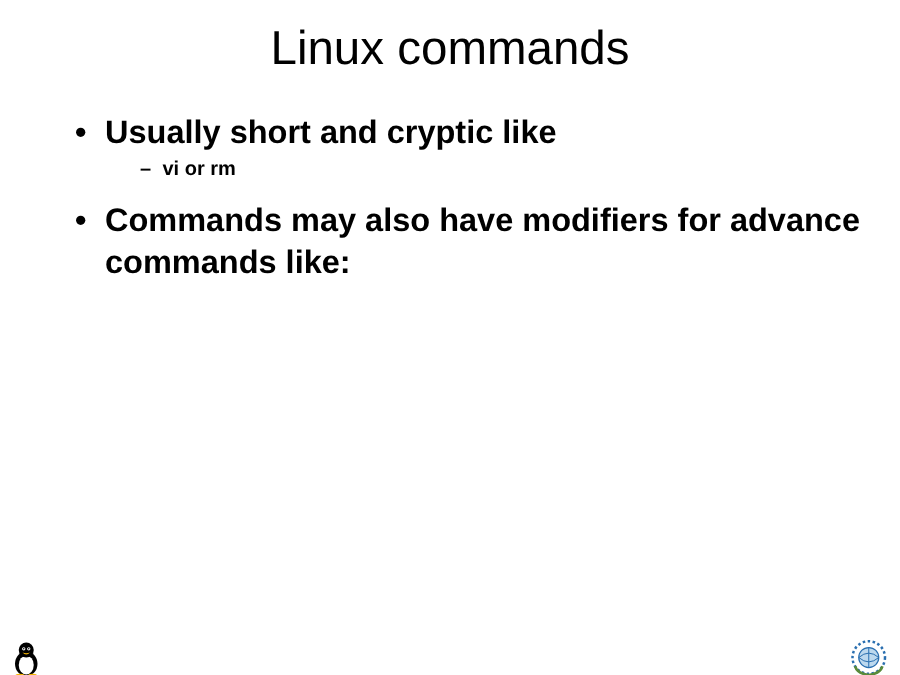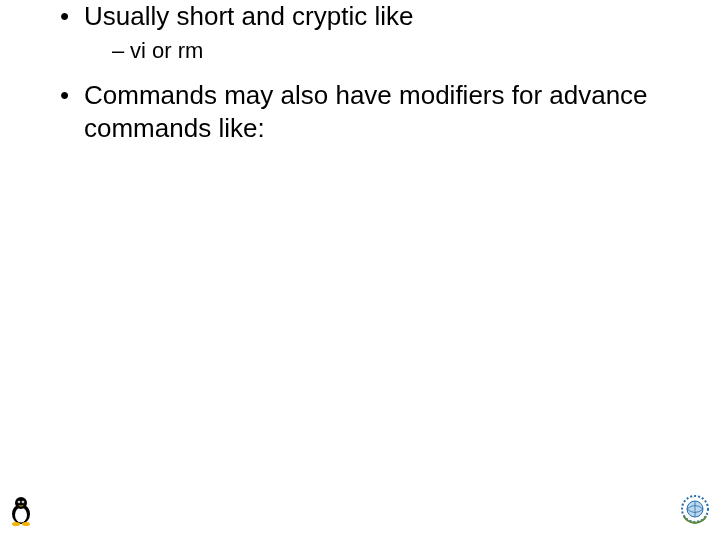--- a/index.html
+++ b/index.html
@@ -33,36 +33,37 @@
     list-style: none;
     padding-left: 30px;
     margin: 0;
   }
   ul.level1 > li {
     position: relative;
     font-size: 26px;
     line-height: 1.25;
     margin-bottom: 6px;
     padding-left: 24px;
+    font-weight: bold;
   }
   ul.level1 > li::before {
     content: "•";
     position: absolute;
     left: 0;
     top: 0;
     font-size: 26px;
   }
   ul.level2 {
     list-style: none;
     padding-left: 28px;
     margin: 4px 0 14px 0;
   }
   ul.level2 > li {
     position: relative;
-    font-size: 22px;
+    font-size: 16px;
     line-height: 1.3;
     padding-left: 18px;
     margin-bottom: 4px;
   }
   ul.level2 > li::before {
     content: "–";
     position: absolute;
     left: 0;
     top: 0;
   }
@@ -82,20 +83,21 @@
     position: absolute;
     right: 10px;
     bottom: 6px;
   }
 </style>
 </head>
 <body>
 
 <div class="slide">
 
+  <h1 class="title">Linux commands</h1>
 
   <div class="content">
     <ul class="level1">
       <li>
         <span>Usually short and cryptic like</span>
         <ul class="level2">
           <li>
             <span>vi or rm</span>
           </li>
         </ul>

